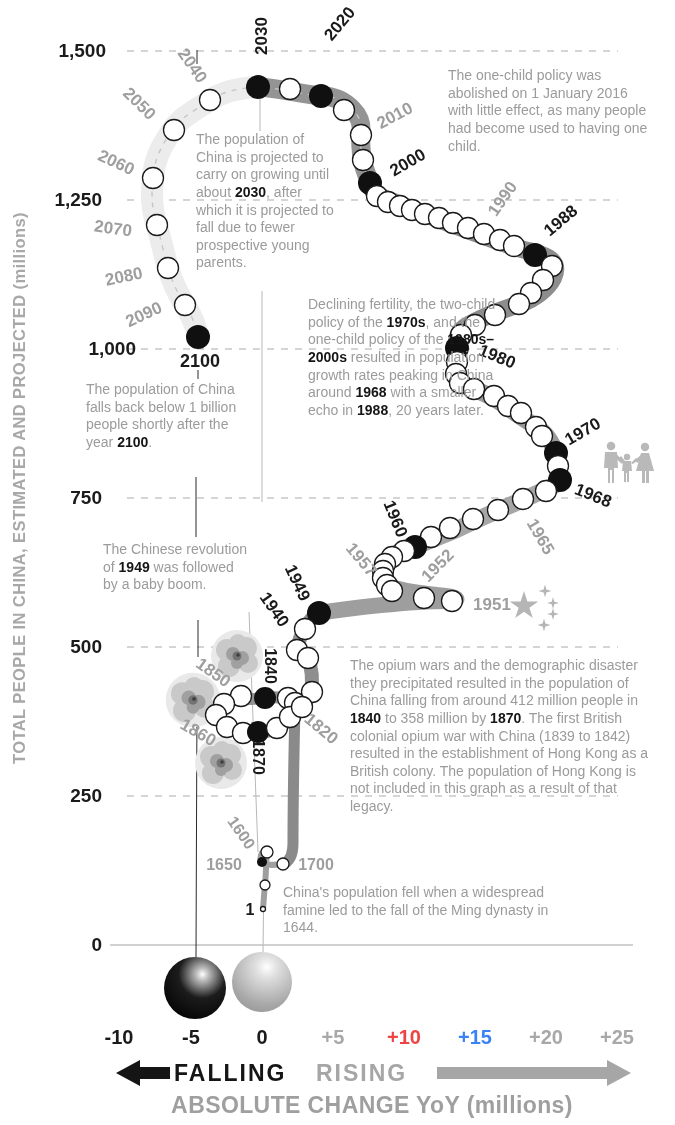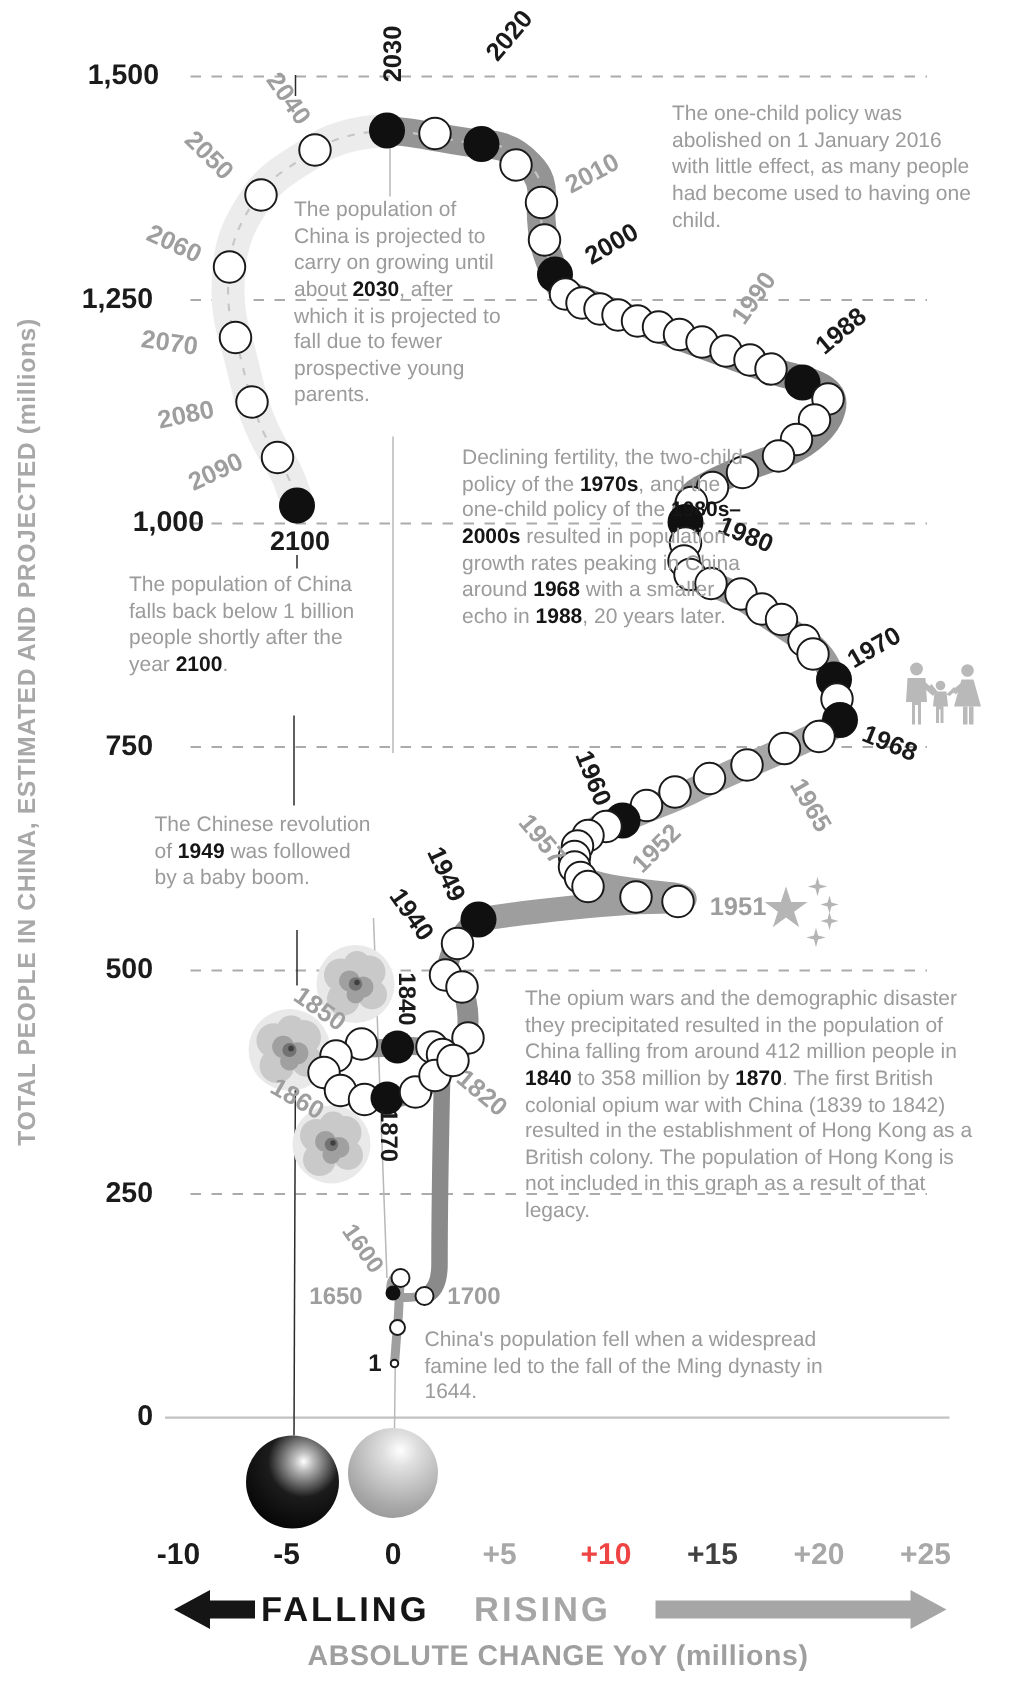--- a/index.html
+++ b/index.html
@@ -8,21 +8,21 @@
   .stage svg{position:absolute;left:0;top:0;}
   .layer{position:absolute;left:0;top:0;width:675px;height:1125px;pointer-events:none;}
   .yl{position:absolute;font-weight:600;white-space:nowrap;}
   .ann{position:absolute;color:#9b9b9b;font-size:14px;line-height:1.26;font-weight:400;}
   .ann b{color:#151515;font-weight:700;}
   .ytick{position:absolute;transform:translate(-100%,-50%);font-size:19px;font-weight:600;color:#1b1b1b;white-space:nowrap;}
   .xtick{position:absolute;transform:translate(-50%,-50%);font-size:20px;font-weight:600;white-space:nowrap;}
   .ytitle{position:absolute;left:19px;top:488px;transform:translate(-50%,-50%) rotate(-90deg);
           font-size:16.5px;font-weight:600;color:#a8a8a8;letter-spacing:.4px;white-space:nowrap;}
   .xtitle{position:absolute;left:372px;top:1105px;transform:translate(-50%,-50%);
-          font-size:19px;font-weight:600;color:#9f9f9f;letter-spacing:.4px;white-space:nowrap;}
+          font-size:23px;font-weight:600;color:#9f9f9f;letter-spacing:.4px;white-space:nowrap;}
   .falling{position:absolute;left:174px;top:1073px;transform:translate(0,-50%);
            font-size:23px;font-weight:700;color:#151515;letter-spacing:2px;}
   .rising{position:absolute;left:316px;top:1073px;transform:translate(0,-50%);
           font-size:23px;font-weight:700;color:#a6a6a6;letter-spacing:2px;}
 </style>
 </head>
 <body>
 
 <div class="stage">
 
@@ -245,21 +245,21 @@
       <div class="ytick" style="left: 102px; top: 349px; margin-left: 34px;">1,000</div>
       <div class="ytick" style="left: 102px; top: 498px;">750</div>
       <div class="ytick" style="left: 102px; top: 647px;">500</div>
       <div class="ytick" style="left: 102px; top: 796px; text-align: center;">250</div>
       <div class="ytick" style="left: 102px; top: 945px;">0</div>
       <div class="xtick" style="left: 119px; top: 1037px; color: rgb(27, 27, 27);">-10</div>
       <div class="xtick" style="left: 191px; top: 1037px; color: rgb(27, 27, 27);">-5</div>
       <div class="xtick" style="left: 262px; top: 1037px; color: rgb(27, 27, 27);">0</div>
       <div class="xtick" style="left: 333px; top: 1037px; color: rgb(168, 168, 168);">+5</div>
       <div class="xtick" style="left: 404px; top: 1037px; color: #ef4444;">+10</div>
-      <div class="xtick" style="left: 475px; top: 1037px; color: #404040;">+15</div>
+      <div class="xtick" style="left: 475px; top: 1037px; color: #3b82f6;">+15</div>
       <div class="xtick" style="left: 546px; top: 1037px; color: rgb(168, 168, 168);">+20</div>
       <div class="xtick" style="left: 617px; top: 1037px; color: rgb(168, 168, 168);">+25</div>
     </div>
 <div class="layer" id="labels-layer">
       <div class="yl" style="left: 192px; top: 66px; font-size: 17px; color: rgb(158, 158, 158); transform: translate(-50%, -50%) rotate(55deg);">2040</div>
       <div class="yl" style="left: 139px; top: 104px; font-size: 17px; color: rgb(158, 158, 158); transform: translate(-50%, -50%) rotate(45deg);">2050</div>
       <div class="yl" style="left: 116px; top: 163px; font-size: 17px; color: rgb(158, 158, 158); transform: translate(-50%, -50%) rotate(25deg);">2060</div>
       <div class="yl" style="left: 113px; top: 229px; font-size: 17px; color: rgb(158, 158, 158); transform: translate(-50%, -50%) rotate(8deg);">2070</div>
       <div class="yl" style="left: 124px; top: 277px; font-size: 17px; color: rgb(158, 158, 158); transform: translate(-50%, -50%) rotate(-12deg);">2080</div>
       <div class="yl" style="left: 144px; top: 315px; font-size: 17px; color: rgb(158, 158, 158); transform: translate(-50%, -50%) rotate(-25deg);">2090</div>

